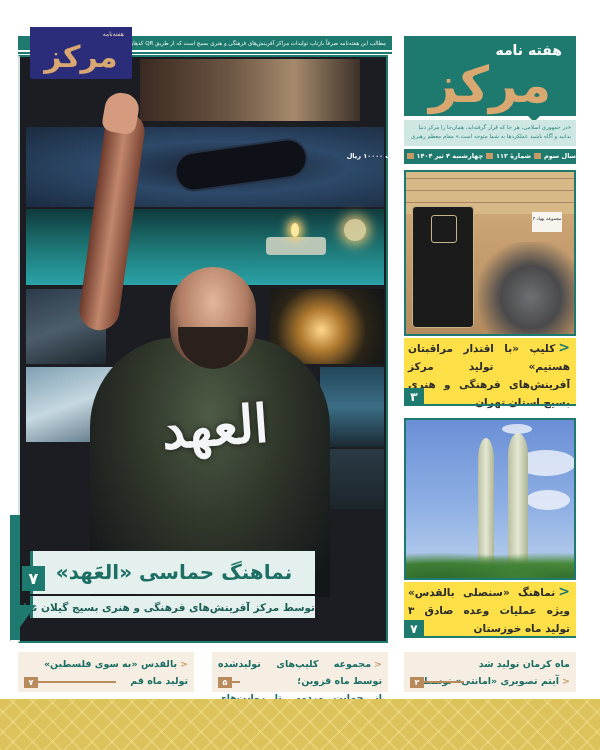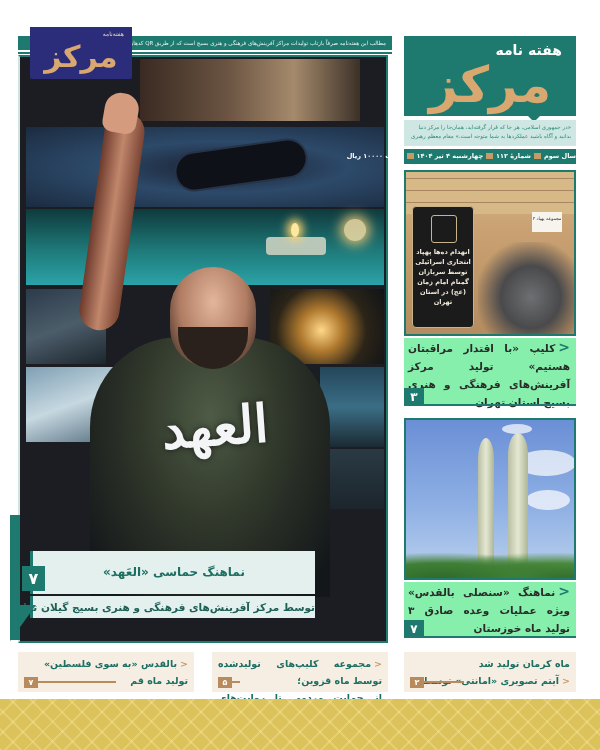--- a/index.html
+++ b/index.html
@@ -53,21 +53,21 @@
     position:absolute; left:30px; top:27px; width:102px; height:52px; background:#2b2d7a;
     border-radius: 0 0 2px 2px; z-index:5;
   }
   .mini-logo .tagline { position:absolute; right:8px; top:3px; color:#e7d6bd; font-size:6px; }
   .mini-logo .mark { position:absolute; left:6px; right:6px; top:13px; height:34px; color:#d9a870; font-weight:bold; font-size:30px; line-height:34px; text-align:center; letter-spacing:-2px; }
 
   .headline-box {
     position:absolute; left:10px; top:494px; width:285px; height:43px;
     background:#e3f0ed; border-left: 3px solid #1e7a6e;
   }
-  .headline-box .hl { color:#1d6f64; font-weight:bold; font-size:12px; line-height:43px; text-align:center; padding: 0 6px; }
+  .headline-box .hl { color:#1d6f64; font-weight:bold; font-size:20px; line-height:43px; text-align:center; padding: 0 6px; }
   .subhead-box {
     position:absolute; left:10px; top:539px; width:285px; height:22px;
     background:#e3f0ed; border-left: 3px solid #1e7a6e;
   }
   .subhead-box .sh { color:#1d5e55; font-weight:bold; font-size:10.5px; line-height:22px; text-align:center; white-space:nowrap; }
   .page-num-lead {
     position:absolute; left:22px; top:566px; width:23px; height:25px; background:#1e7a6e;
     color:#ffffff; font-weight:bold; font-size:16px; text-align:center; line-height:25px; z-index:4;
   }
   .left-tab { position:absolute; left:10px; top:515px; width:10px; height:125px; background:#1e7a6e; }
@@ -102,21 +102,21 @@
   .label-card { position:absolute; right:12px; top:40px; width:30px; height:20px; background:#f7f4ee; color:#333; font-size:4.5px; line-height:7px; text-align:center; padding-top:3px; }
   .debris { position:absolute; left:72px; top:70px; width:96px; height:92px;
     background: radial-gradient(ellipse at 55% 60%, #6d6f72 0%, #4a4a4c 40%, rgba(90,80,70,0) 75%); }
 
   .story-img.b { top:418px; height:162px; background: linear-gradient(180deg,#6b8fd6 0%,#8fb0e4 55%,#bcd2ee 100%); }
   .cloud { position:absolute; border-radius:50%; background:rgba(255,255,255,.7); }
   .missile { position:absolute; bottom:0; background: linear-gradient(90deg,#b9bfa2,#e4e8d3,#aeb595); border-radius: 50% 50% 0 0 / 22px 22px 0 0; }
   .trees { position:absolute; left:0; right:0; bottom:0; height:26px; background: radial-gradient(ellipse at 20% 100%, #2f6b2c 0%, #3f7f35 40%, rgba(0,0,0,0) 70%), radial-gradient(ellipse at 88% 100%, #2f6b2c 0%, #4a8a3c 40%, rgba(0,0,0,0) 70%); }
 
   .story-caption {
-    position:absolute; left:404px; width:172px; background:#86efac; color:#2b2b2b;
+    position:absolute; left:404px; width:172px; background:#fde047; color:#2b2b2b;
     font-weight:bold; font-size:10.5px; line-height:18px; padding:0 6px 0 4px; text-align:justify;
   }
   .story-caption.a { top:338px; height:68px; }
   .story-caption.b { top:582px; height:56px; }
   .story-caption .chev { color:#1e7a6e; font-size:14px; margin-left:3px; }
   .story-caption .num {
     position:absolute; left:0; bottom:0; width:20px; height:18px; background:#1e7a6e; color:#fff;
     text-align:center; font-size:12px; line-height:18px;
   }
   .story-caption .rule { position:absolute; left:0; right:0; bottom:0; height:2px; background:#1e7a6e; }
@@ -197,21 +197,20 @@
 </div>
 <div class="quote-box">«در جمهوری اسلامی، هر جا که قرار گرفته‌اید، همان‌جا را مرکز دنیا بدانید و آگاه باشید عملکردها به شما متوجه است.» مقام معظم رهبری</div>
 <div class="issue-bar">
   <span>سال سوم</span><span class="sep"></span><span>شمارهٔ ۱۱۲</span><span class="sep"></span><span>چهارشنبه ۴ تیر ۱۴۰۴</span><span class="sep"></span><span>قیمت ۱۰۰۰۰ ریال</span>
 </div>
 
 <div class="story-img a">
   <div class="brick"></div>
   <div class="poster">
     <div class="emblem"></div>
-    <div class="ptxt">انهدام ده‌ها پهپاد انتحاری اسرائیلی توسط سربازان گمنام امام زمان (عج) در استان تهران</div>
   </div>
   <div class="label-card">مجموعه پهپاد ۳</div>
   <div class="debris"></div>
 </div>
 <div class="story-caption a">
   <span class="chev">&lt;</span><span>کلیپ «با اقتدار مراقبتان هستیم»</span>
   <span>تولید مرکز آفرینش‌های فرهنگی و هنری بسیج استان تهران</span>
   <div class="rule"></div>
   <div class="num">۳</div>
 </div>

